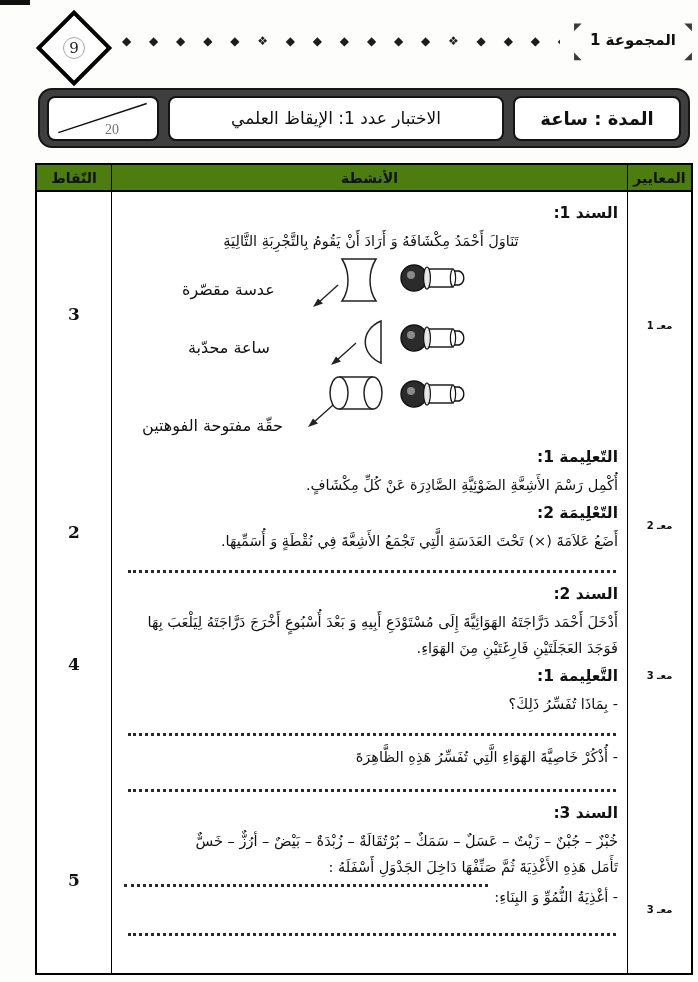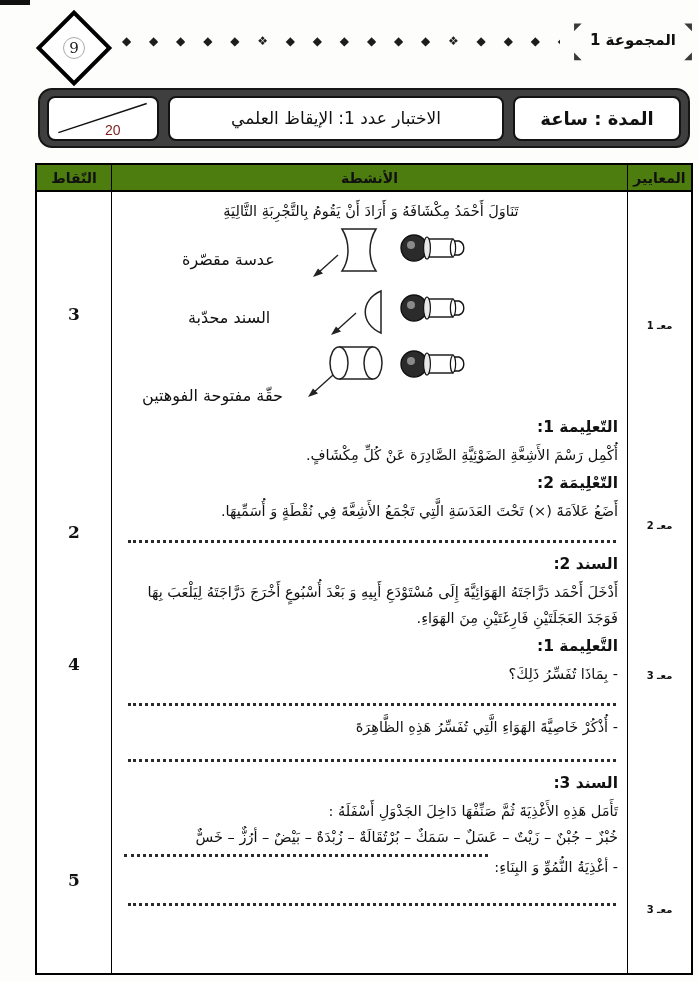--- a/index.html
+++ b/index.html
@@ -55,21 +55,21 @@
   .hbox {
     background:#fff; border:2px solid #131313; border-radius:8px; height:45px;
     display:flex; align-items:center; justify-content:center;
   }
   .duration-box { width:168px; font-weight:bold; font-size:18px; }
   .title-box { flex:1; font-weight:normal; font-size:17px; }
   .score-box { width:112px; position:relative; direction:ltr; }
   .score-box svg { position:absolute; inset:0; }
   .score-box .score-num {
     position:absolute; left:56px; bottom:1px; font-size:14px;
-    font-family:Liberation Sans, sans-serif; color:#7f1d1d;
+    font-family:Liberation Serif, serif; color:#737373;
   }
 
   
   .exam-table {
     position:absolute; left:35px; top:163px; width:658px; height:812px;
     border:2px solid #000; background:#fff;
     display:grid; direction:rtl;
     grid-template-columns:64px 1fr 75px;
     grid-template-rows:27px 1fr;
   }
@@ -163,20 +163,21 @@
   <div class="body-cell crit-col">
     <span class="crit-val" style="top:128px">معـ 1</span>
     <span class="crit-val" style="top:328px">معـ 2</span>
     <span class="crit-val" style="top:478px">معـ 3</span>
     <span class="crit-val" style="top:712px">معـ 3</span>
   </div>
 
   <div class="body-cell">
     <div class="act-content">
 
+      <div class="h-title">السند 1:</div>
       <div class="centered">تَنَاوَلَ أَحْمَدُ مِكْشَافَهُ وَ أَرَادَ أَنْ يَقُومُ بِالتَّجْرِبَةِ التَّالِيَةِ</div>
 
       <div class="figures">
 
         <span class="fig fig-label lbl-concave">عدسة مقصّرة</span>
         <svg class="fig arrow-1" width="32" height="28">
           <line x1="29" y1="3" x2="9" y2="21" stroke="#222" stroke-width="1.4"></line>
           <path d="M4 25 L14 21.5 L9 16.5 Z" fill="#222"></path>
         </svg>
         <svg class="fig shape-1" width="40" height="48">
@@ -184,21 +185,21 @@
         </svg>
         <svg class="fig fl-1" width="72" height="32">
           <rect x="26" y="7" width="27" height="18" fill="#fff" stroke="#111" stroke-width="1.4"></rect>
           <path d="M53 9 H59 A7.5 7.5 0 0 1 59 23 H53 Z" fill="#fff" stroke="#111" stroke-width="1.4"></path>
           <ellipse cx="53" cy="16" rx="2.6" ry="8.5" fill="#fff" stroke="#111" stroke-width="1.2"></ellipse>
           <circle cx="14" cy="16" r="13" fill="#2b2b2b" stroke="#111" stroke-width="1.4"></circle>
           <circle cx="11" cy="13" r="4" fill="#8a8a8a"></circle>
           <ellipse cx="27" cy="16" rx="3.4" ry="11" fill="#e8e8e8" stroke="#111" stroke-width="1.2"></ellipse>
         </svg>
 
-        <span class="fig fig-label lbl-convex">السند محدّبة</span>
+        <span class="fig fig-label lbl-convex">ساعة محدّبة</span>
         <svg class="fig arrow-2" width="32" height="28">
           <line x1="29" y1="3" x2="9" y2="21" stroke="#222" stroke-width="1.4"></line>
           <path d="M4 25 L14 21.5 L9 16.5 Z" fill="#222"></path>
         </svg>
         <svg class="fig shape-2" width="26" height="48">
           <path d="M22 3 C1 12 1 36 22 45 L22 3 Z" fill="#fff" stroke="#222" stroke-width="1.5"></path>
         </svg>
         <svg class="fig fl-2" width="72" height="32">
           <rect x="26" y="7" width="27" height="18" fill="#fff" stroke="#111" stroke-width="1.4"></rect>
           <path d="M53 9 H59 A7.5 7.5 0 0 1 59 23 H53 Z" fill="#fff" stroke="#111" stroke-width="1.4"></path>
@@ -237,22 +238,22 @@
 
       <div class="h-title">السند 2:</div>
       <div>أَدْخَلَ أَحْمَد دَرَّاجَتَهُ الهَوَائِيَّةَ إِلَى مُسْتَوْدَعِ أَبِيهِ وَ بَعْدَ أُسْبُوعٍ أَخْرَجَ دَرَّاجَتَهُ لِيَلْعَبَ بِهَا فَوَجَدَ العَجَلَتَيْنِ فَارِغَتَيْنِ مِنَ الهَوَاءِ.</div>
       <div class="h-title">التَّعلِيمة 1:</div>
       <div>- بِمَاذَا تُفَسِّرُ ذَلِكَ؟</div>
       <div class="dots"></div>
       <div style="margin-top:6px">- أُذْكُرْ خَاصِيَّةَ الهَوَاءِ الَّتِي تُفَسِّرُ هَذِهِ الظَّاهِرَةَ</div>
       <div class="dots" style="margin-top:12px"></div>
 
       <div class="h-title" style="margin-top:8px">السند 3:</div>
+      <div>خُبْزٌ – جُبْنٌ – زَيْتٌ – عَسَلٌ – سَمَكٌ – بُرْتُقَالَةٌ – زُبْدَةٌ – بَيْضٌ – أرُزٌّ – خَسٌّ</div>
       <div>تَأَمَل هَذِهِ الأَغْذِيَةَ ثُمَّ صَنِّفْهَا دَاخِلَ الجَدْوَلِ أَسْفَلَهُ :</div>
-      <div>خُبْزٌ – جُبْنٌ – زَيْتٌ – عَسَلٌ – سَمَكٌ – بُرْتُقَالَةٌ – زُبْدَةٌ – بَيْضٌ – أرُزٌّ – خَسٌّ</div>
       <div class="growth-line">
         <span class="lbl">- أغْذِيَةُ النُّمُوِّ وَ البِنَاءِ:</span>
         <span class="fill"></span>
       </div>
       <div class="dots" style="margin-top:16px"></div>
 
     </div>
   </div>
 
   <div class="body-cell pts-col">

